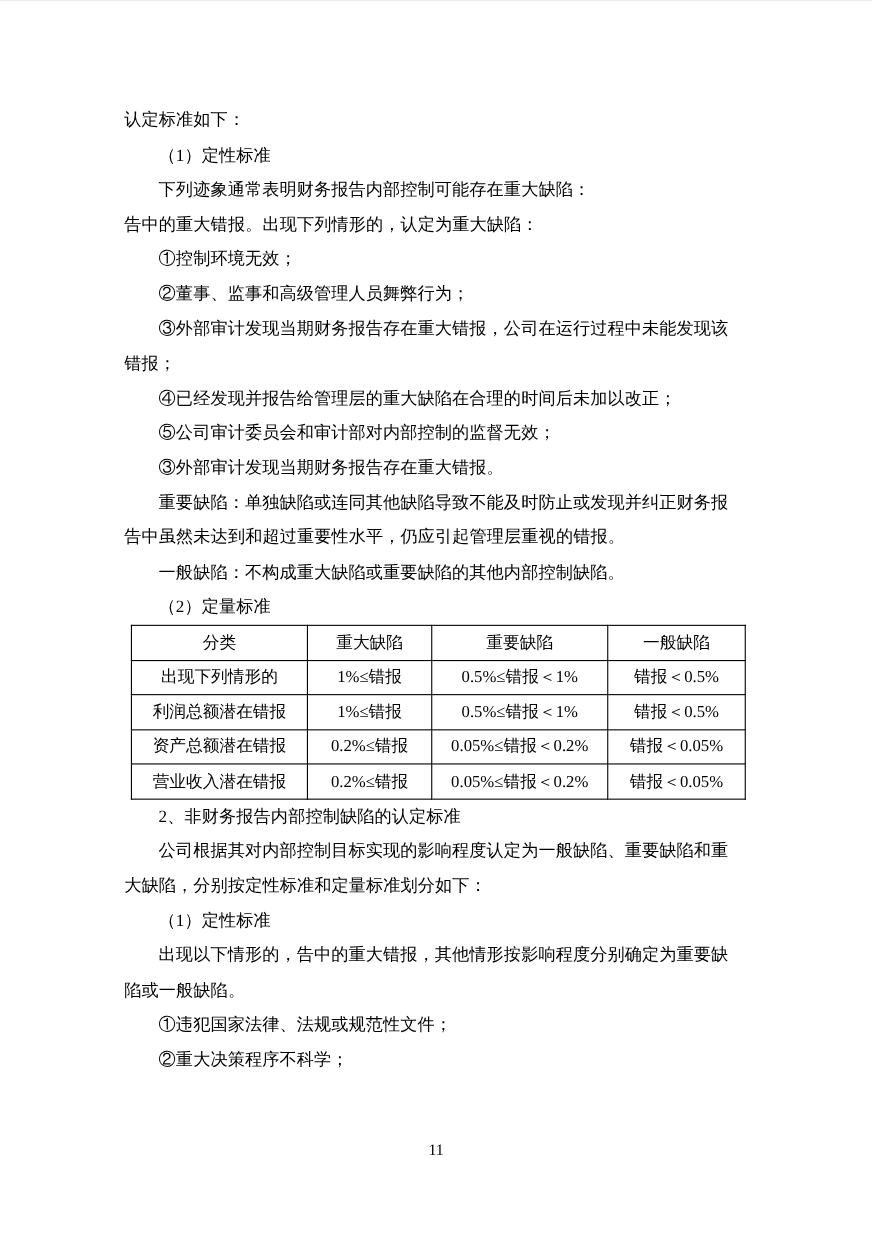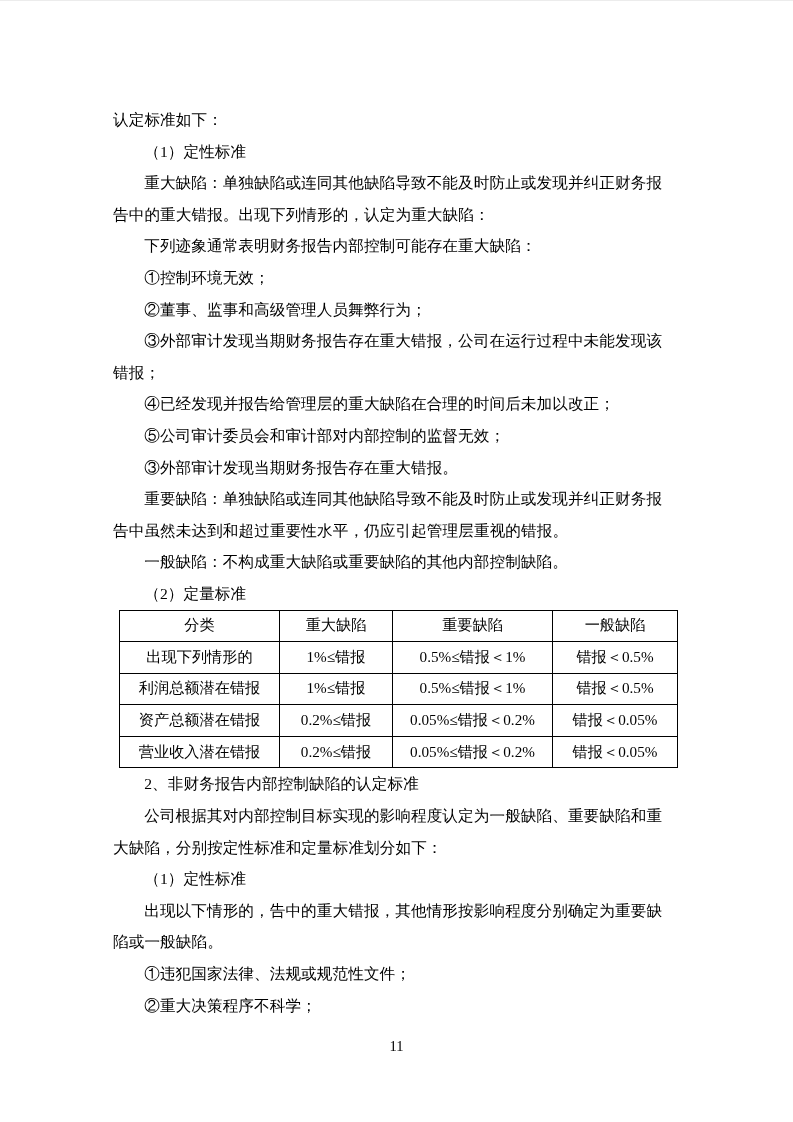--- a/index.html
+++ b/index.html
@@ -14,21 +14,21 @@
     background: #ffffff;
     color: #000000;
     font-family: "Liberation Serif", "DejaVu Serif", serif;
     overflow: hidden;
     border-top: 1px solid #ececec;
     box-sizing: border-box;
   }
   .text-column {
     position: absolute;
     left: 113px;
-    top: 103px;
+    top: 93px;
     width: 566px;
   }
   .line {
     height: 31.6px;
     line-height: 31.6px;
     font-size: 15.6px;
     white-space: nowrap;
     letter-spacing: 0.1px;
   }
   .line.indent {
@@ -71,23 +71,22 @@
   }
 </style>
 </head>
 <body>
 
 <div class="page">
   <main class="text-column">
     <section id="lines-before">
         <div class="line">认定标准如下：</div>
         <div class="line indent">（1）定性标准</div>
-        <div class="line indent">重大缺陷：单独缺陷或连同其他缺陷导致不能及时防止或发现并纠正财务报</div>
+        <div class="line indent">下列迹象通常表明财务报告内部控制可能存在重大缺陷：</div>
         <div class="line">告中的重大错报。出现下列情形的，认定为重大缺陷：</div>
-        <div class="line indent">下列迹象通常表明财务报告内部控制可能存在重大缺陷：</div>
         <div class="line indent">①控制环境无效；</div>
         <div class="line indent">②董事、监事和高级管理人员舞弊行为；</div>
         <div class="line indent">③外部审计发现当期财务报告存在重大错报，公司在运行过程中未能发现该</div>
         <div class="line">错报；</div>
         <div class="line indent">④已经发现并报告给管理层的重大缺陷在合理的时间后未加以改正；</div>
         <div class="line indent">⑤公司审计委员会和审计部对内部控制的监督无效；</div>
         <div class="line indent">③外部审计发现当期财务报告存在重大错报。</div>
         <div class="line indent">重要缺陷：单独缺陷或连同其他缺陷导致不能及时防止或发现并纠正财务报</div>
         <div class="line">告中虽然未达到和超过重要性水平，仍应引起管理层重视的错报。</div>
         <div class="line indent">一般缺陷：不构成重大缺陷或重要缺陷的其他内部控制缺陷。</div>

